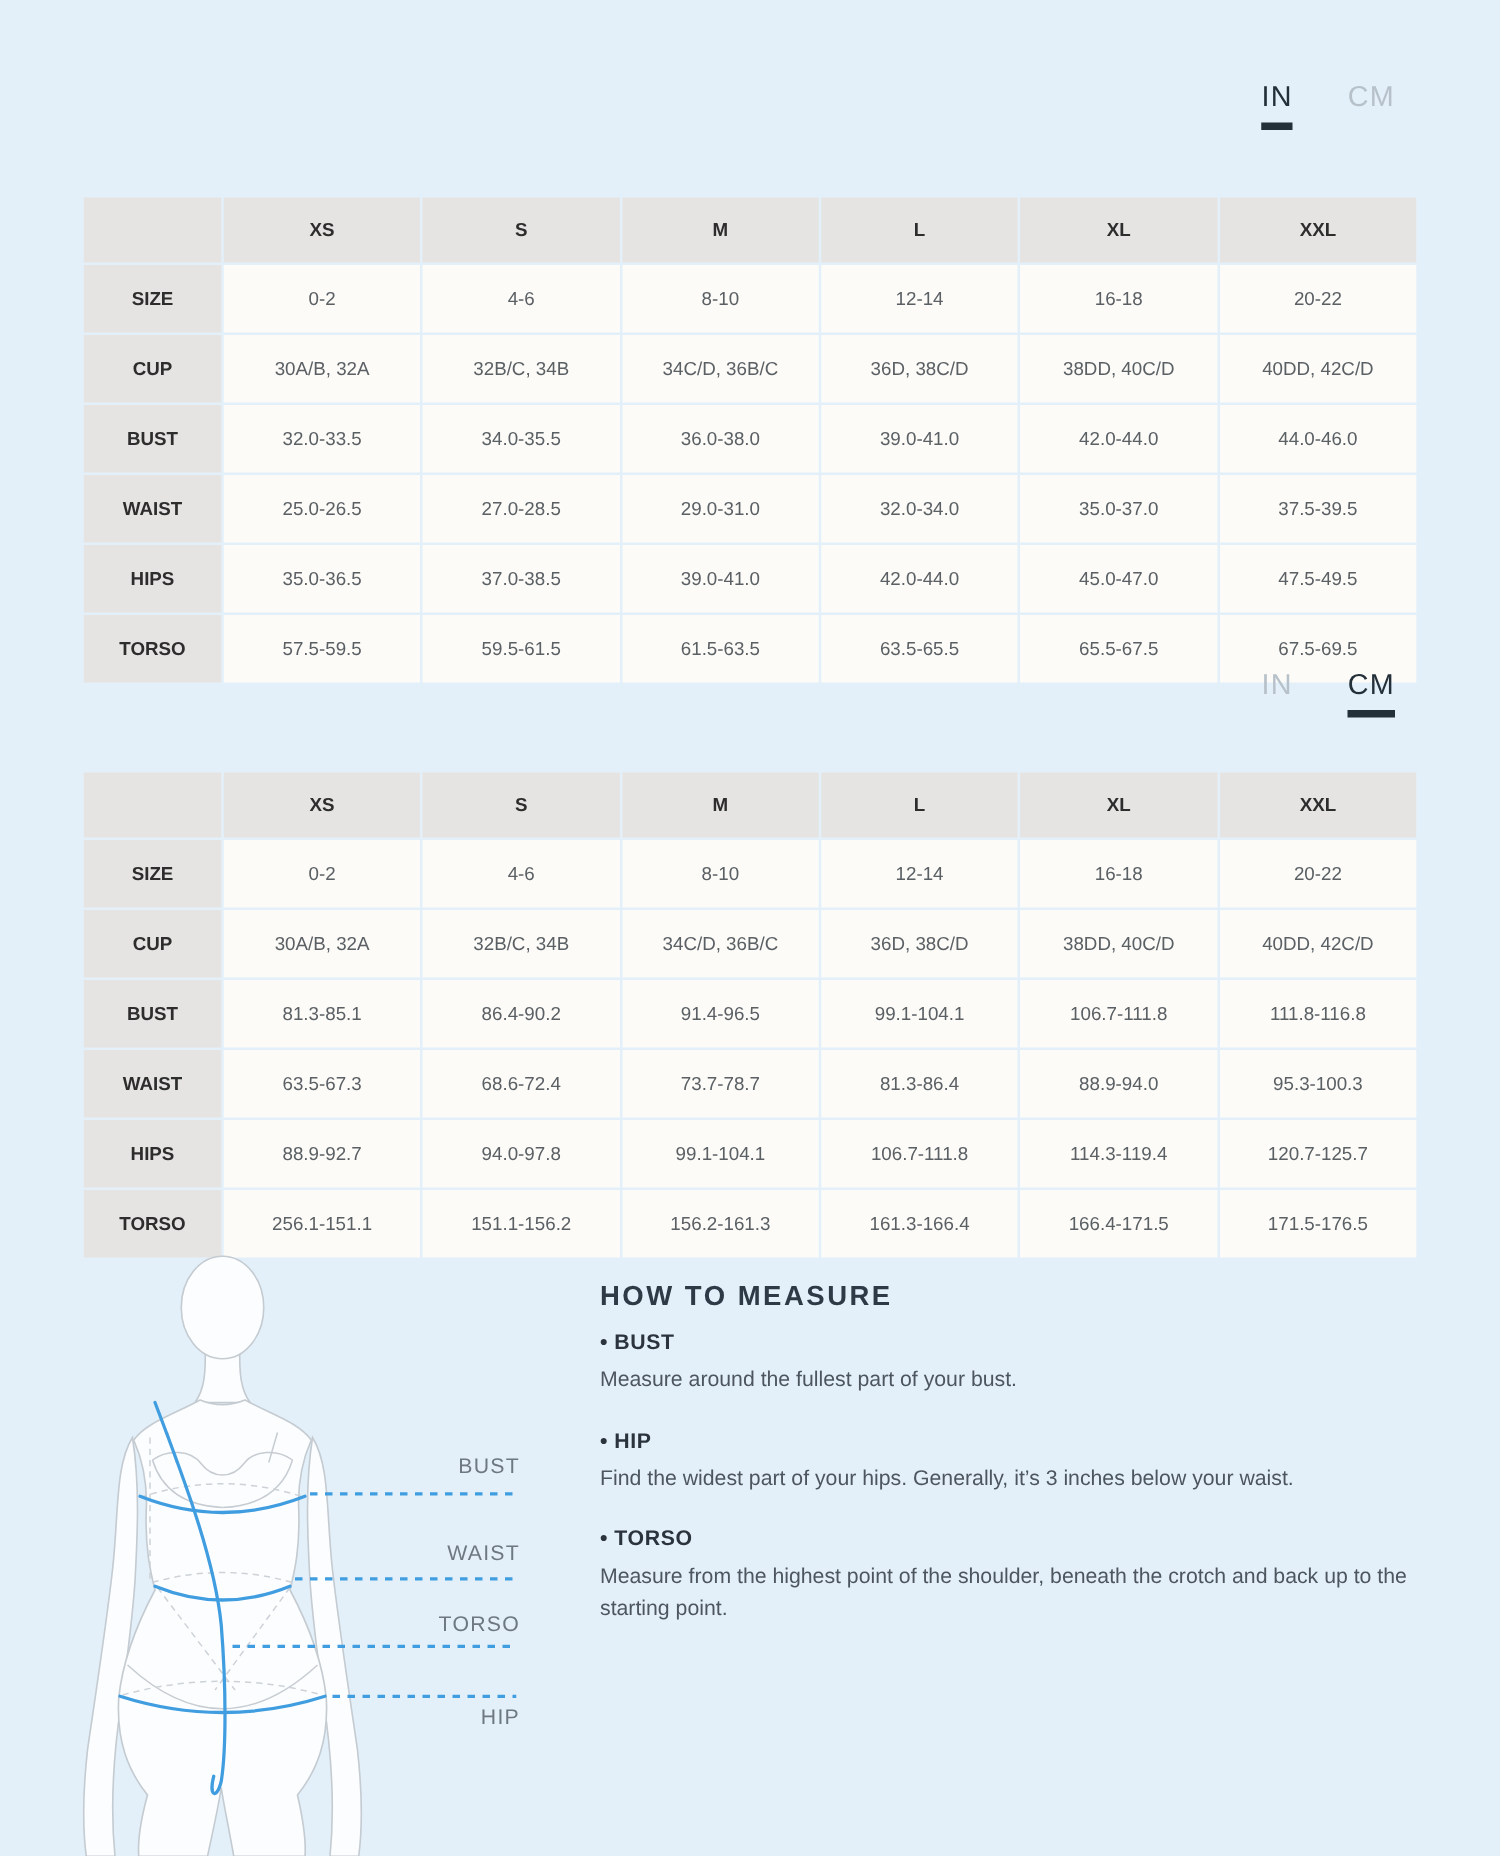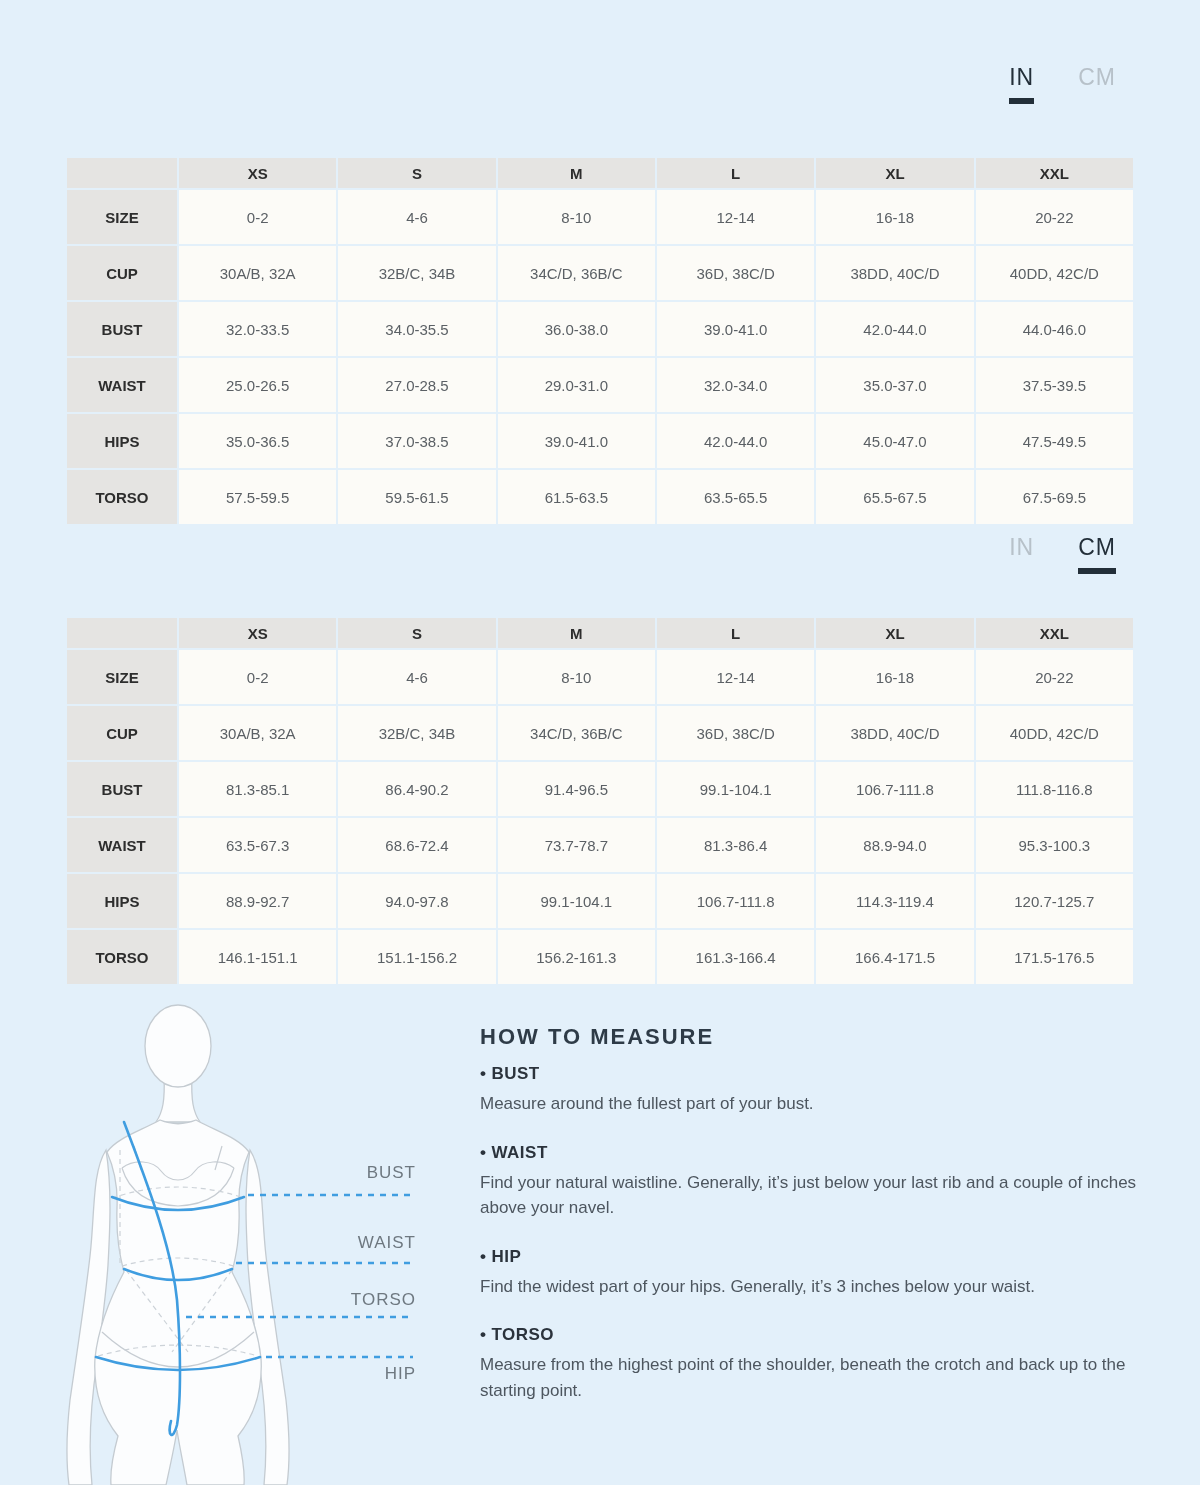--- a/index.html
+++ b/index.html
@@ -30,21 +30,21 @@
   .size-table {
     position:absolute; left:67px; width:1066px;
     display:flex; flex-direction:column; gap:2px;
   }
   .table-in { top:158px; }
   .table-cm { top:618px; }
   .trow {
     display:grid; grid-template-columns:110px repeat(6, 1fr);
     column-gap:2px; height:54px;
   }
-  .trow.thead { height:30px; }
+  .trow.thead { height:52px; }
   .cell {
     display:flex; align-items:center; justify-content:center;
     font-size:15px; color:#5b6065; background:#fcfbf7;
   }
   .head-cell, .label-cell {
     background:#e5e4e2; color:#2d2d2d; font-weight:700;
   }
   .corner { background:#e5e4e2; }
   
   .measure {
@@ -202,21 +202,21 @@
         <div class="cell label-cell">HIPS</div>
         <div class="cell data-cell">88.9-92.7</div>
         <div class="cell data-cell">94.0-97.8</div>
         <div class="cell data-cell">99.1-104.1</div>
         <div class="cell data-cell">106.7-111.8</div>
         <div class="cell data-cell">114.3-119.4</div>
         <div class="cell data-cell">120.7-125.7</div>
       </div>
       <div class="trow">
         <div class="cell label-cell">TORSO</div>
-        <div class="cell data-cell">146.1-151.1</div>
+        <div class="cell data-cell">256.1-151.1</div>
         <div class="cell data-cell">151.1-156.2</div>
         <div class="cell data-cell">156.2-161.3</div>
         <div class="cell data-cell">161.3-166.4</div>
         <div class="cell data-cell">166.4-171.5</div>
         <div class="cell data-cell">171.5-176.5</div>
       </div>
     </div>
 
   <svg class="figure-svg" width="390" height="485" viewBox="0 0 390 485">
 
@@ -269,24 +269,20 @@
   <div class="fig-label" style="top:1364px">HIP</div>
 
   <div class="measure">
     <div class="measure-heading">HOW TO MEASURE</div>
 
     <div class="measure-item">
       <div class="measure-item-title"><span class="bullet">•</span><span>BUST</span></div>
       <div class="measure-item-text">Measure around the fullest part of your bust.</div>
     </div>
 
-    <div class="measure-item">
-      <div class="measure-item-title"><span class="bullet">•</span><span>WAIST</span></div>
-      <div class="measure-item-text">Find your natural waistline. Generally, it’s just below your last rib and a couple of inches above your navel.</div>
-    </div>
 
     <div class="measure-item">
       <div class="measure-item-title"><span class="bullet">•</span><span>HIP</span></div>
       <div class="measure-item-text">Find the widest part of your hips. Generally, it’s 3 inches below your waist.</div>
     </div>
 
     <div class="measure-item">
       <div class="measure-item-title"><span class="bullet">•</span><span>TORSO</span></div>
       <div class="measure-item-text">Measure from the highest point of the shoulder, beneath the crotch and back up to the starting point.</div>
     </div>

